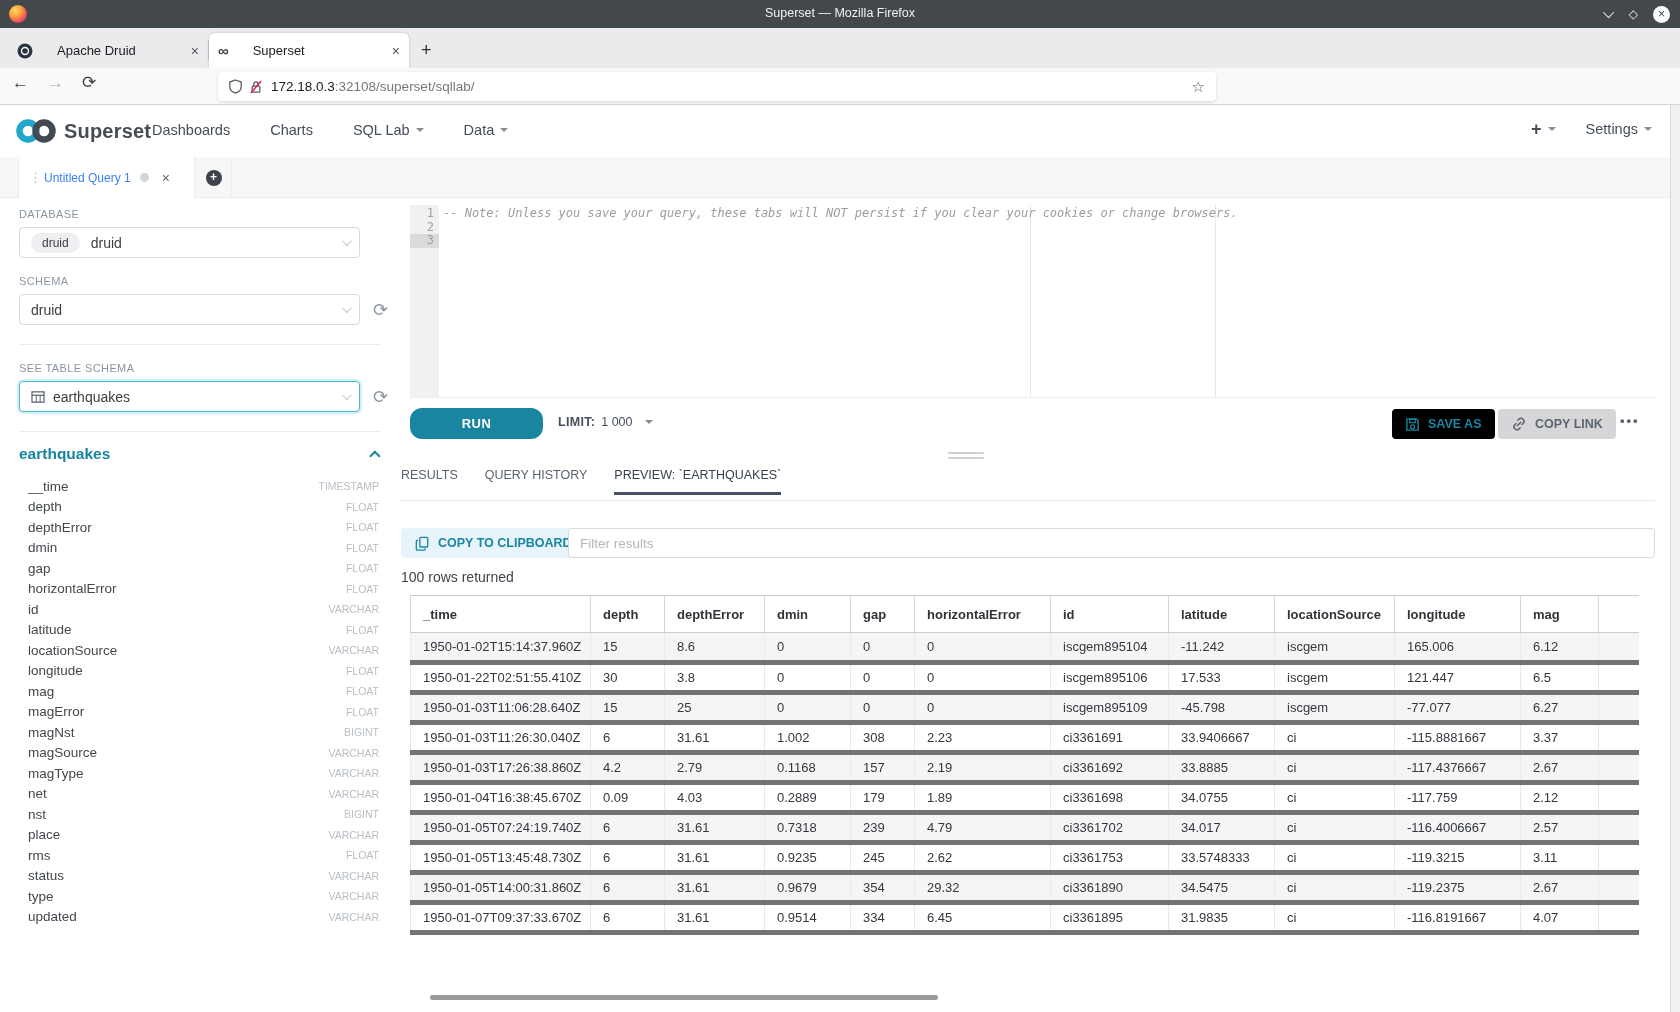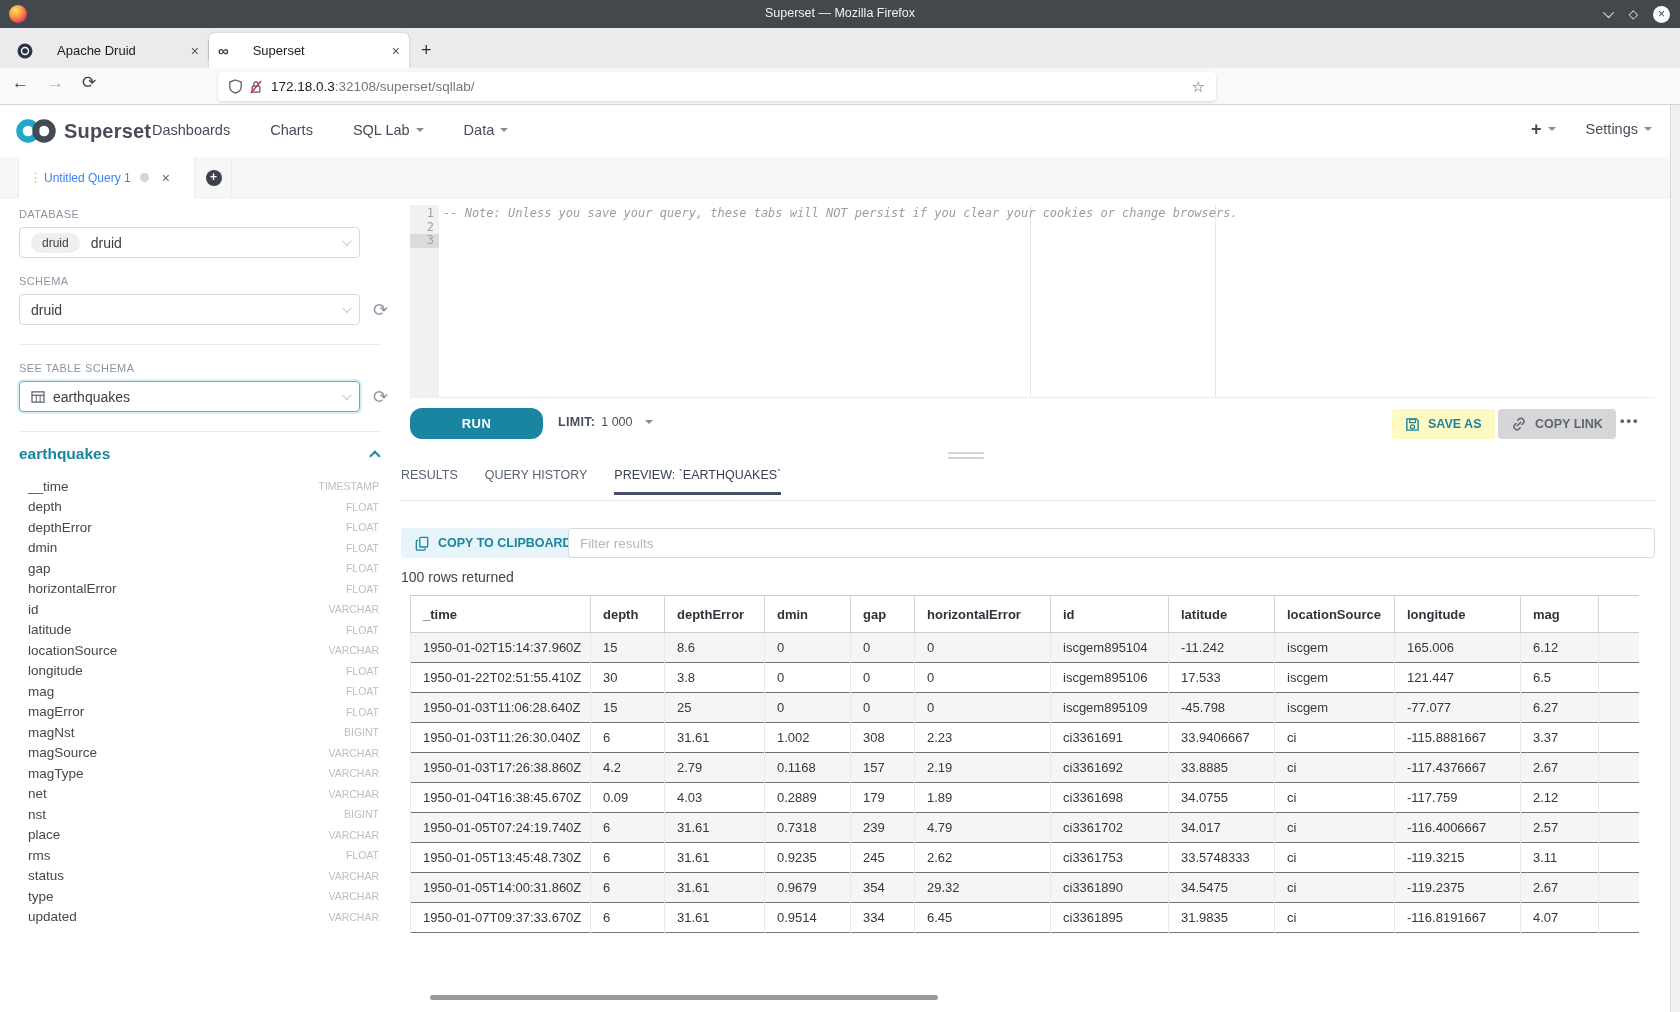--- a/index.html
+++ b/index.html
@@ -102,40 +102,40 @@
 .comment{color:#9c9e99;font-style:italic}
 .kw{font-weight:bold;color:#101010}
 .cursor{display:inline-block;width:1.5px;height:12px;background:#000;vertical-align:-2px;margin-left:1px}
 .vline{position:absolute;top:0;bottom:0;width:1px;background:#e7e7e9}
 
 
 .run-btn{position:absolute;left:410px;top:408px;width:133px;height:31px;background:#1985a0;border-radius:12px;color:#fff;font-weight:bold;font-size:13px;display:flex;align-items:center;justify-content:center;letter-spacing:.4px;border:none}
 .limit{position:absolute;left:558px;top:415px;font-size:12.5px;color:#474f5e;display:flex;align-items:center;gap:6px}
 .limit b{letter-spacing:.3px}
 .btn-light{position:absolute;top:409px;height:30px;padding:0 13px;border-radius:4px;font-weight:bold;font-size:12.5px;display:flex;align-items:center;gap:8px;border:none}
-.saveas{left:1392px;background:#fef9c3;color:#1985a0}
+.saveas{left:1392px;background:#000000;color:#1985a0}
 .copylink{left:1498px;background:#d6d6d8;color:#5d6570}
 .more-dots{position:absolute;left:1620px;top:413px;color:#5d6570;font-weight:bold;letter-spacing:2px;font-size:13px}
 
 
 .split-handle{position:absolute;left:948px;top:452px;width:36px}
 .split-handle div{height:2px;background:#d2d2d4;border-radius:2px;margin-bottom:3px}
 .rtabs{position:absolute;left:401px;top:468px;display:flex;gap:27px;font-size:12.5px;color:#5a6170}
 .rtab{padding-bottom:13px}
 .rtab.active{color:#373e4f;box-shadow:inset 0 -3px 0 #454e63}
 .rtabs-border{position:absolute;left:400px;width:1255px;top:500px;height:1px;background:#e9e9eb}
 .copy-btn{position:absolute;left:401px;top:528px;height:30px;padding:0 14px;background:#e7f5fa;border-radius:4px;color:#1985a0;font-weight:bold;font-size:12.5px;display:flex;align-items:center;gap:9px;border:none}
 .filter-input{position:absolute;left:568px;top:528px;width:1087px;height:30px;border:1px solid #d9d9d9;border-radius:4px;padding:0 11px;font-size:13.5px;color:#3c4043;font-family:"Liberation Sans",sans-serif}
 .filter-input::placeholder{color:#b3b6ba}
 .rowcount{position:absolute;left:401px;top:569px;font-size:14px;color:#3f444a}
 .tablewrap{position:absolute;left:410px;top:595px;width:1245px;height:369px;overflow:hidden}
 .rtable{border-collapse:collapse;table-layout:fixed;width:1228px}
 .rtable thead th{height:37px;border-top:1px solid #cbcbcd;border-bottom:1px solid #cbcbcd;border-left:1px solid #d6d6d8;font-size:13px;color:#2f343a;text-align:left;padding-left:12px;font-weight:bold;background:#fff;white-space:nowrap;overflow:hidden}
 .rtable tbody td{height:30px;border-left:1px solid #e9e9eb;font-size:13px;color:#33383e;padding-left:12px;white-space:nowrap;overflow:hidden}
-.rtable tbody tr{border-bottom:1px solid #737373}
+.rtable tbody tr{border-bottom:5px solid #737373}
 .rtable tbody tr:nth-child(odd){background:#f5f5f6}
 .hscroll{position:absolute;left:430px;top:995px;width:508px;height:5px;background:#9a9a9c;border-radius:3px}
 .win-scrollbar{position:absolute;right:0;top:105px;bottom:0;width:10px;background:#eff0f1;border-left:1px solid #dcdcde}
 svg{display:block}
 </style>
 </head>
 <body>
 
 <div id="app">
 

